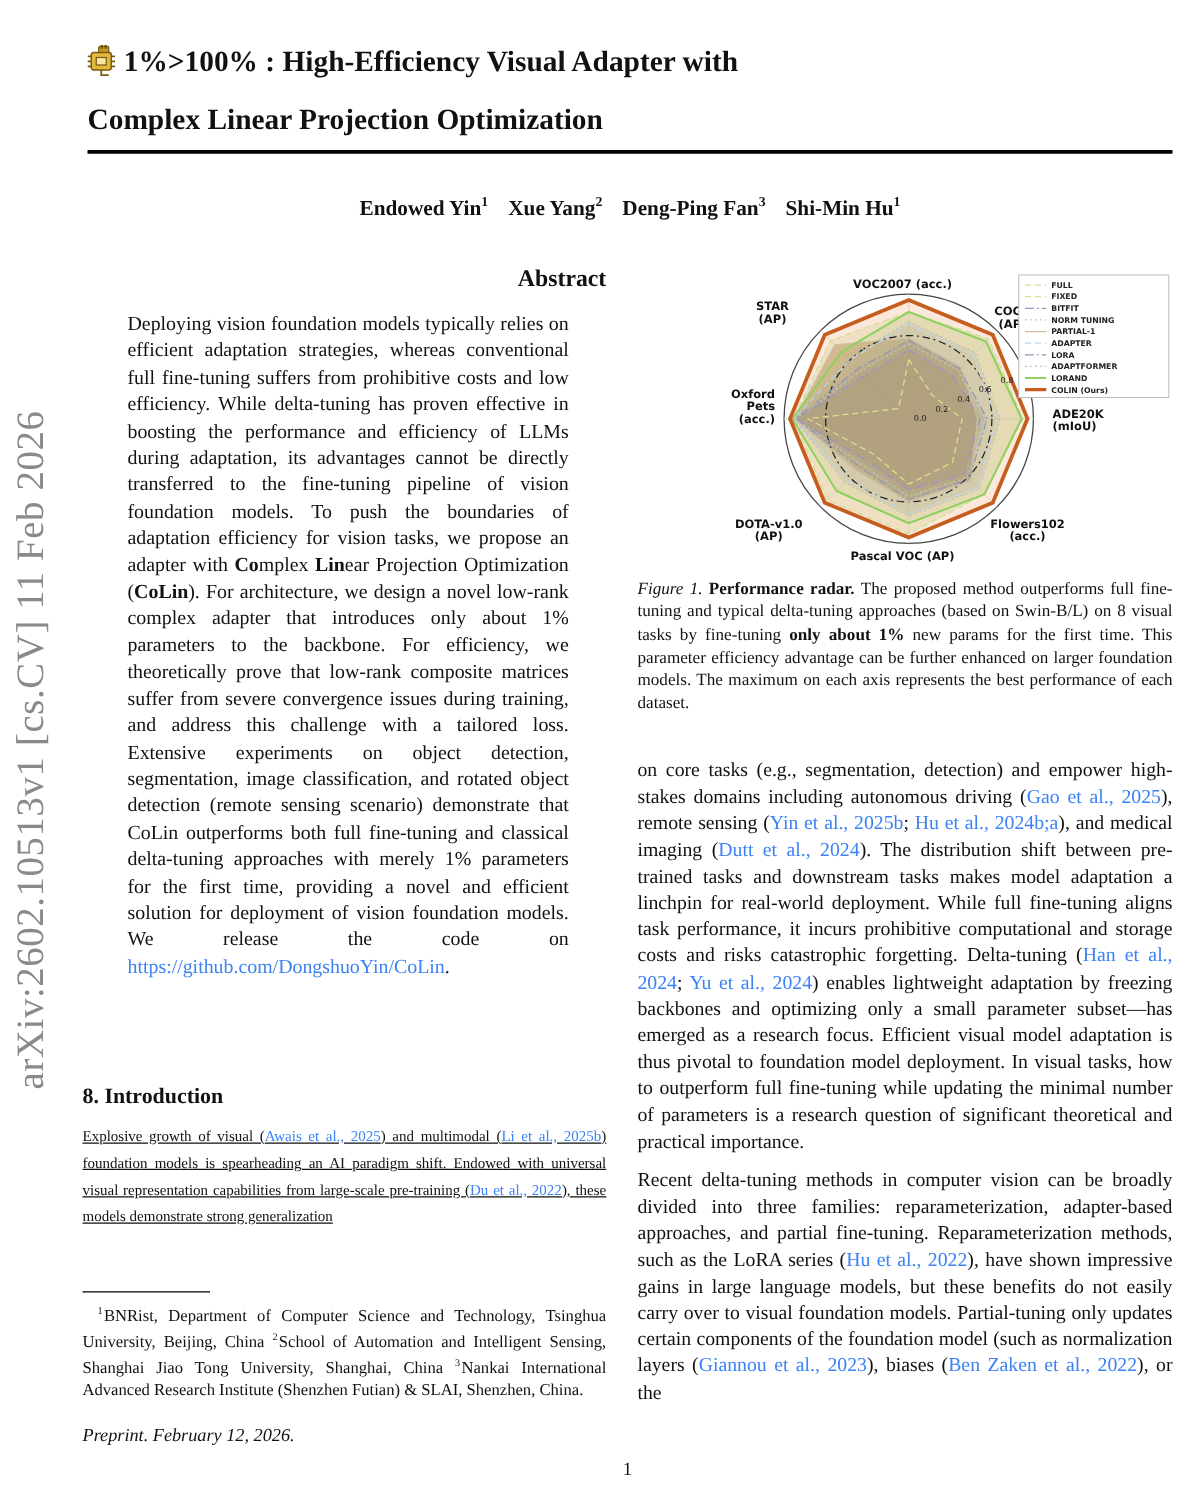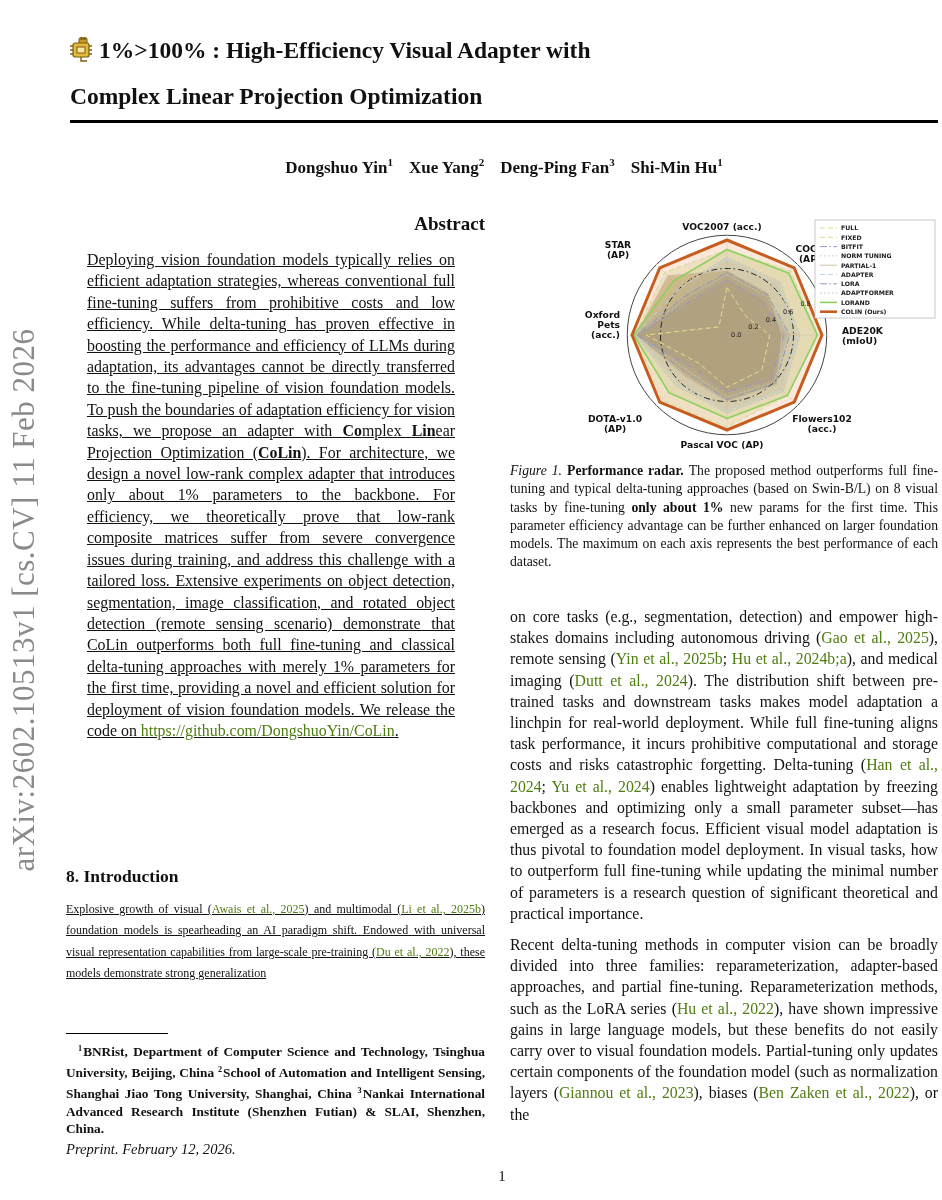--- a/index.html
+++ b/index.html
@@ -17,30 +17,30 @@
   .title-line{font-size:23.5px;font-weight:bold;line-height:41px;}
   .chip-icon{display:inline-block;vertical-align:-5px;margin-right:4px;}
   .title-rule{position:absolute;left:70px;top:120px;width:868px;height:2.6px;background:#000;}
   .authors{position:absolute;left:70px;top:156px;width:868px;text-align:center;
     font-size:17px;font-weight:bold;}
   .authors sup{font-size:11px;}
   .seg-supgap{font-size:0.62em;vertical-align:super;margin-right:16px;}
   .seg-sup{font-size:0.62em;vertical-align:super;}
   .seg-bold{font-weight:bold;}
   .seg-italic{font-style:italic;}
-  .seg-link,.seg-cite{color:#4d7c0f;}
+  .seg-link,.seg-cite{color:#3b82f6;}
   .col-left{position:absolute;left:66px;top:213px;width:419px;}
   .abstract-heading{text-align:right;font-size:19px;font-weight:bold;margin:0 0 14px 0;}
-  .abstract-text{margin:0 30px 0 21px;font-size:15.9px;line-height:21.4px;text-align:justify;text-decoration:underline;}
+  .abstract-text{margin:0 30px 0 36px;font-size:15.9px;line-height:21.4px;text-align:justify;}
   .intro-block{position:absolute;left:66px;top:866px;width:419px;}
   .section-heading{font-size:17.5px;font-weight:bold;margin:0 0 12px 0;}
   .body-text{font-size:12px;line-height:21.4px;text-align:justify;text-decoration:underline;}
   .footnote-block{position:absolute;left:66px;top:1033px;width:419px;}
   .footnote-rule{width:102px;height:1.3px;background:#000;margin-bottom:6px;}
-  .footnote-text{font-size:13.3px;line-height:17.4px;text-align:justify;text-indent:12px;font-weight:bold;}
+  .footnote-text{font-size:13.3px;line-height:17.4px;text-align:justify;text-indent:12px;}
   .footnote-text .seg-sup{margin-right:1px;}
   .preprint-note{position:absolute;left:66px;top:1141px;width:419px;
     font-size:14.6px;font-style:italic;}
   .figure-box{position:absolute;left:510px;top:200px;width:428px;height:258px;}
   .figure-box svg{font-family:"DejaVu Sans","Liberation Sans",sans-serif;}
   .caption{position:absolute;left:510px;top:462px;width:428px;
     font-size:13.7px;line-height:18.3px;text-align:justify;}
   .col-right-body{position:absolute;left:510px;top:606px;width:428px;}
   .col-right-body p{margin:0 0 10px 0;font-size:15.8px;line-height:21.2px;text-align:justify;}
   .page-number{position:absolute;left:66px;top:1168px;width:872px;text-align:center;font-size:15px;}
@@ -65,21 +65,21 @@
       <line x1="19" y1="13" x2="22" y2="13" stroke="#7a5a10" stroke-width="1.4"></line>
       <line x1="19" y1="17" x2="22" y2="17" stroke="#7a5a10" stroke-width="1.4"></line>
       <path d="M11 20 v4 h6" fill="none" stroke="#7a5a10" stroke-width="1.4"></path>
     </svg></span><span>1%&gt;100% : High-Efficiency Visual Adapter with</span>
   </div>
   <div class="title-line">Complex Linear Projection Optimization</div>
 </div>
 
 <div class="title-rule"></div>
 
-<div class="authors"><span class="seg-plain">Dongshuo Yin</span><sup class="seg-supgap">1</sup><span class="seg-plain">Xue Yang</span><sup class="seg-supgap">2</sup><span class="seg-plain">Deng-Ping Fan</span><sup class="seg-supgap">3</sup><span class="seg-plain">Shi-Min Hu</span><sup class="seg-sup">1</sup></div>
+<div class="authors"><span class="seg-plain">Endowed Yin</span><sup class="seg-supgap">1</sup><span class="seg-plain">Xue Yang</span><sup class="seg-supgap">2</sup><span class="seg-plain">Deng-Ping Fan</span><sup class="seg-supgap">3</sup><span class="seg-plain">Shi-Min Hu</span><sup class="seg-sup">1</sup></div>
 
 <div class="col-left">
   <div class="abstract-heading">Abstract</div>
   <div class="abstract-text"><span class="seg-plain">Deploying vision foundation models typically relies on efficient adaptation strategies, whereas conventional full fine-tuning suffers from prohibitive costs and low efficiency.  While delta-tuning has proven effective in boosting the performance and efficiency of LLMs during adaptation, its advantages cannot be directly transferred to the fine-tuning pipeline of vision foundation models. To push the boundaries of adaptation efficiency for vision tasks, we propose an adapter with </span><span class="seg-bold">Co</span><span class="seg-plain">mplex </span><span class="seg-bold">Lin</span><span class="seg-plain">ear Projection Optimization (</span><span class="seg-bold">CoLin</span><span class="seg-plain">).  For architecture, we design a novel low-rank complex adapter that introduces only about 1% parameters to the backbone.  For efficiency, we theoretically prove that low-rank composite matrices suffer from severe convergence issues during training, and address this challenge with a tailored loss. Extensive experiments on object detection, segmentation, image classification, and rotated object detection (remote sensing scenario) demonstrate that CoLin outperforms both full fine-tuning and classical delta-tuning approaches with merely 1% parameters for the first time, providing a novel and efficient solution for deployment of vision foundation models. We release the code on </span><span class="seg-link">https://github.com/DongshuoYin/CoLin</span><span class="seg-plain">.</span></div>
 </div>
 
 <div class="intro-block">
   <div class="section-heading">8. Introduction</div>
   <div class="body-text"><span class="seg-plain">Explosive growth of visual (</span><span class="seg-cite">Awais et al., 2025</span><span class="seg-plain">) and multimodal (</span><span class="seg-cite">Li et al., 2025b</span><span class="seg-plain">) foundation models is spearheading an AI paradigm shift.  Endowed with universal visual representation capabilities from large-scale pre-training (</span><span class="seg-cite">Du et al., 2022</span><span class="seg-plain">), these models demonstrate strong generalization</span></div>
 </div>

